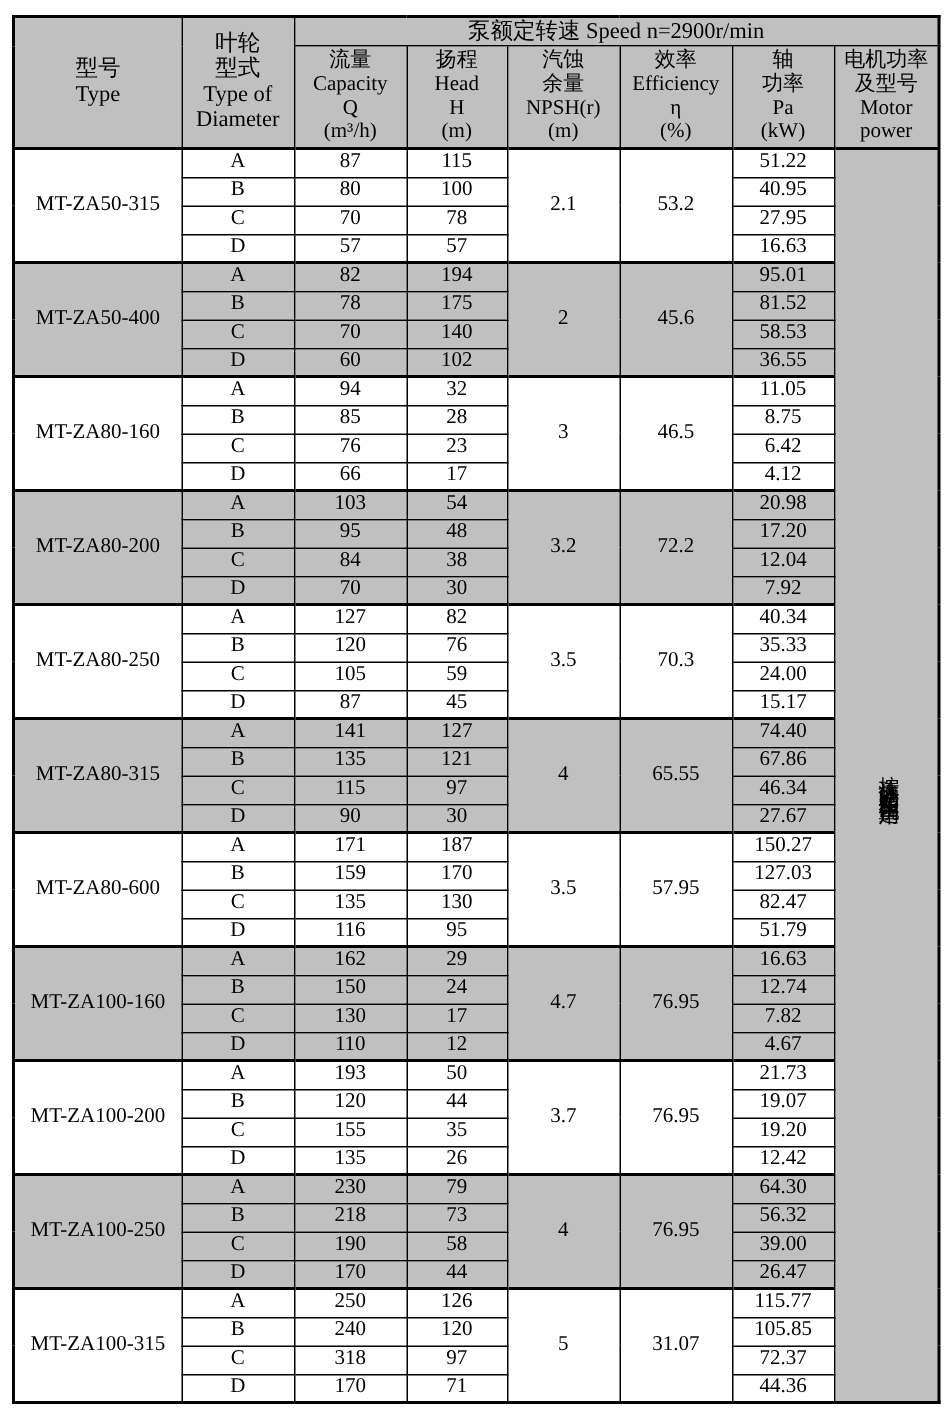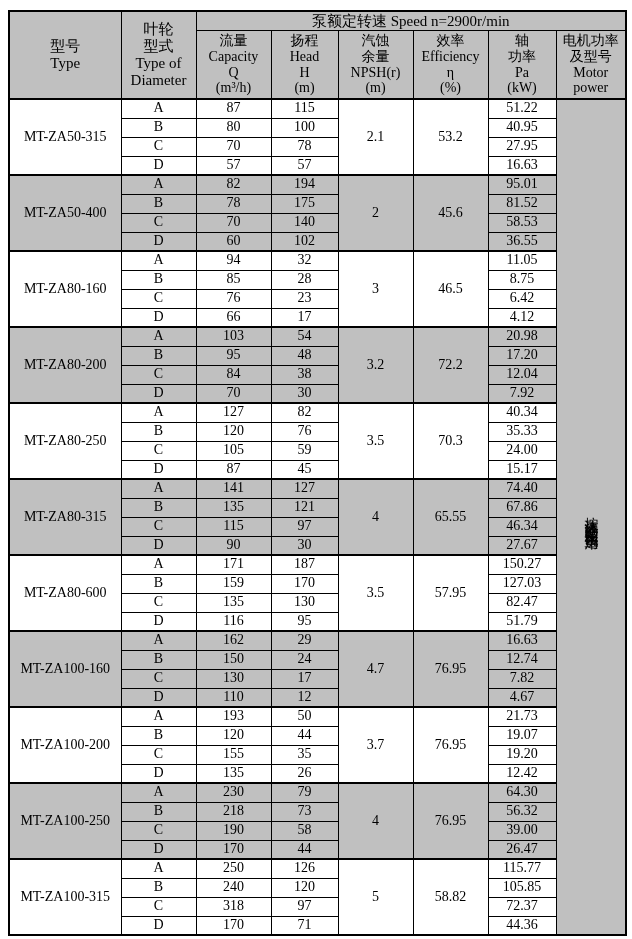--- a/index.html
+++ b/index.html
@@ -363,21 +363,21 @@
           <td>170</td>
           <td>44</td>
           <td>26.47</td>
         </tr>
         <tr class="group-start">
           <td rowspan="4">MT-ZA100-315</td>
           <td>A</td>
           <td>250</td>
           <td>126</td>
           <td rowspan="4">5</td>
-          <td rowspan="4">58.82</td>
+          <td rowspan="4">31.07</td>
           <td>115.77</td>
         </tr>
         <tr>
           <td>B</td>
           <td>240</td>
           <td>120</td>
           <td>105.85</td>
         </tr>
         <tr>
           <td>C</td>

